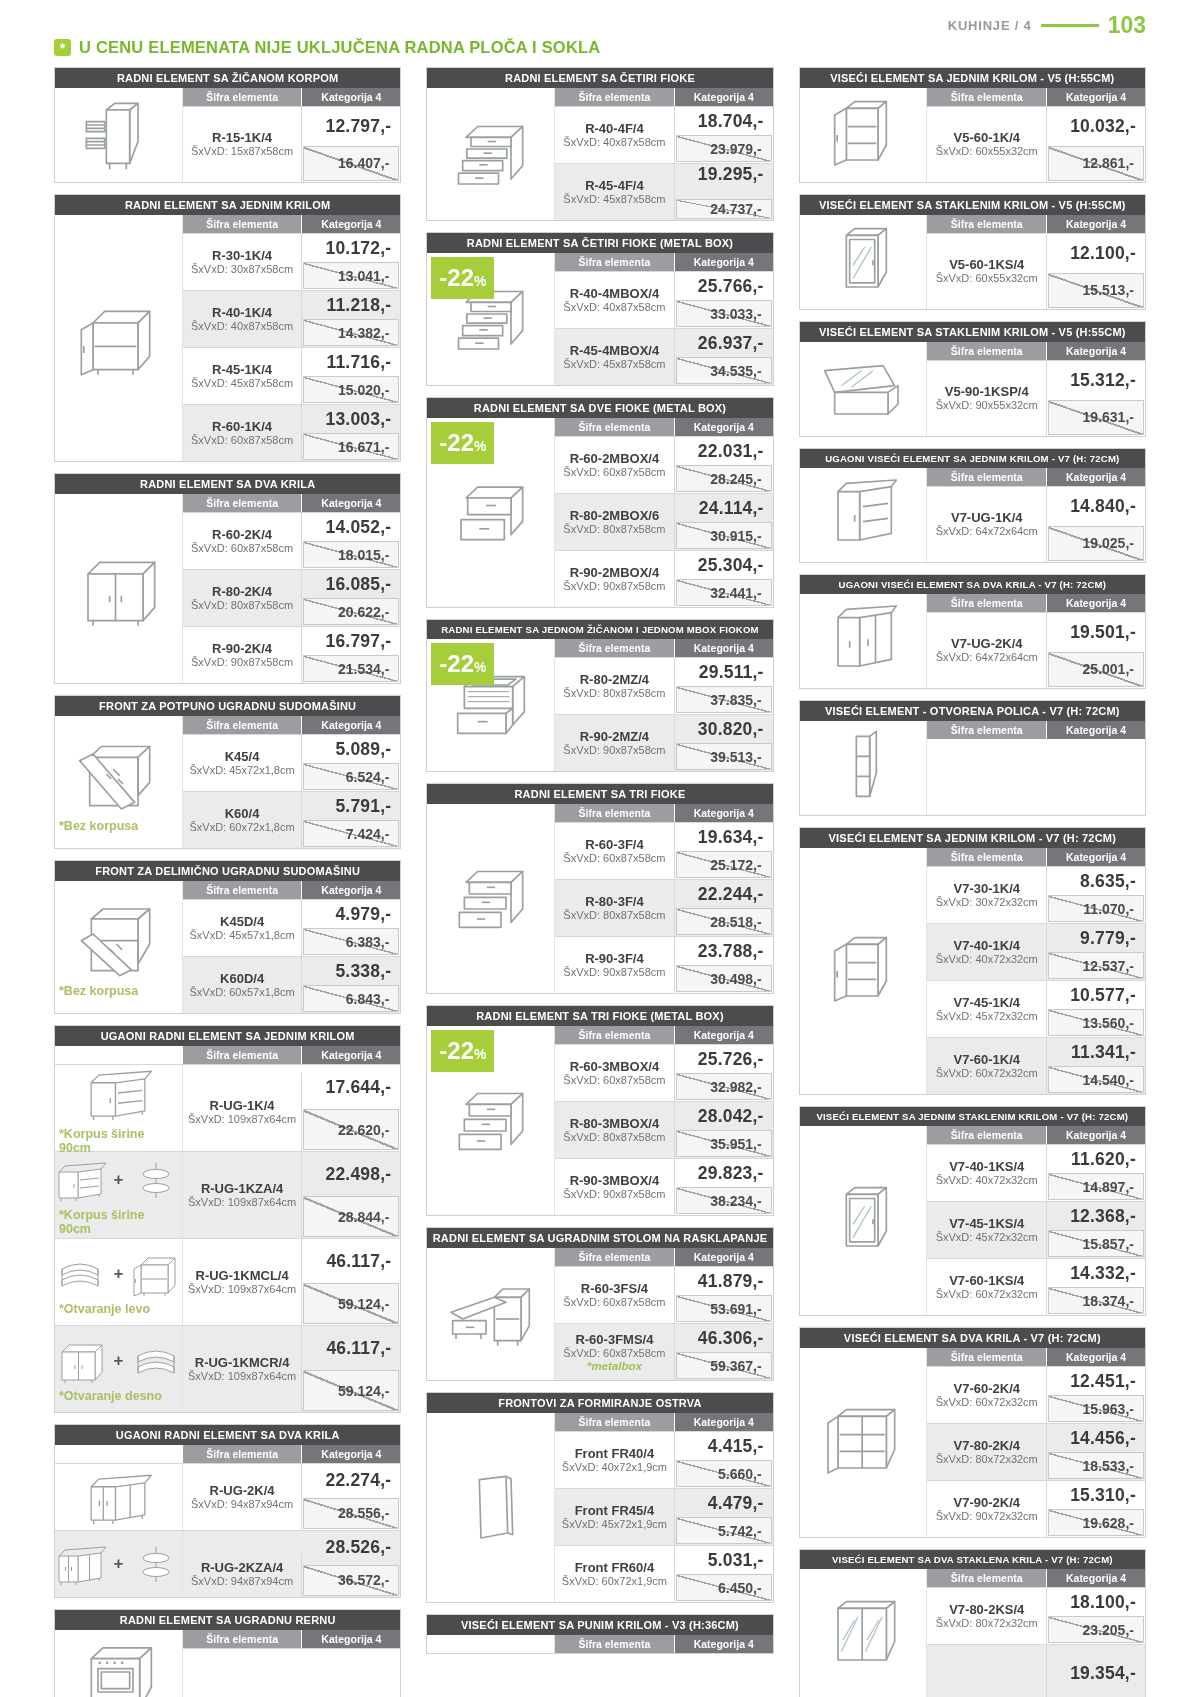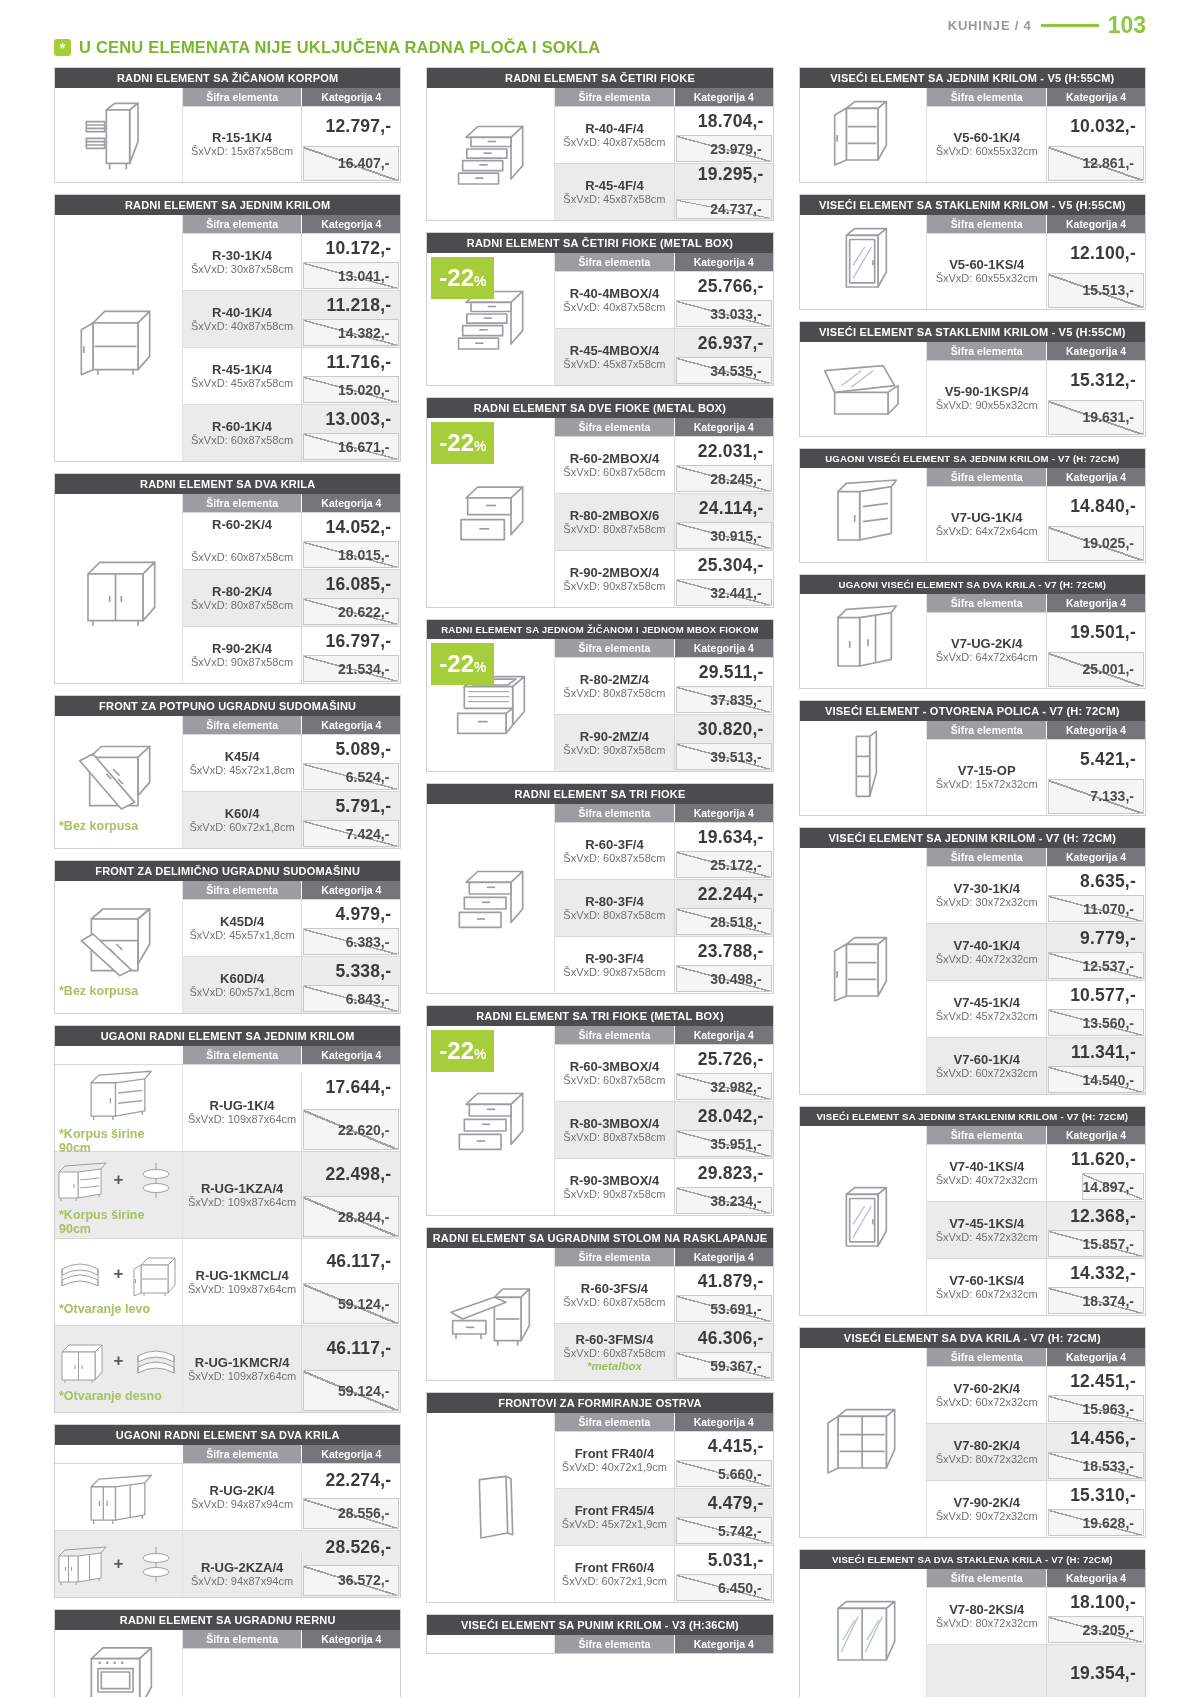--- a/index.html
+++ b/index.html
@@ -368,21 +368,21 @@
               <svg viewBox="0 0 120 100" class="cab-svg">
                 <use href="#sym-base2"></use>
               </svg>
             </div>
             <div class="rows-wrap" style="width: 63%;">
               <div class="hdr">
                 <div class="h-code" style="width: 55%;">Šifra elementa</div>
                 <div class="h-cat" style="width: 45%;">Kategorija 4</div>
               </div>
               <div class="prow">
-                <div class="code-cell" style="width: 55%; justify-content: space-between;">
+                <div class="code-cell" style="width: 55%;">
                   <div class="code">R-60-2K/4</div>
                   <div class="dims">ŠxVxD: 60x87x58cm</div>
                 </div>
                 <div class="price-cell" style="width: 45%;">
                   <div class="p-new">14.052,-</div>
                   <div class="p-old">18.015,-</div>
                 </div>
               </div>
               <div class="prow alt">
                 <div class="code-cell" style="width: 55%;">
@@ -1129,30 +1129,20 @@
             <div class="img-zone" style="width: 37%;">
               <svg viewBox="0 0 120 100" class="cab-svg">
                 <use href="#sym-shelf15"></use>
               </svg>
             </div>
             <div class="rows-wrap" style="width: 63%;">
               <div class="hdr">
                 <div class="h-code" style="width: 55%;">Šifra elementa</div>
                 <div class="h-cat" style="width: 45%;">Kategorija 4</div>
               </div>
-              <div class="prow">
-                <div class="code-cell" style="width: 55%;">
-                  <div class="code">V7-15-OP</div>
-                  <div class="dims">ŠxVxD: 15x72x32cm</div>
-                </div>
-                <div class="price-cell" style="width: 45%;">
-                  <div class="p-new">5.421,-</div>
-                  <div class="p-old">7.133,-</div>
-                </div>
-              </div>
             </div>
           </div>
         </section>
         <section class="cat-table">
           <div class="cat-title">VISEĆI ELEMENT SA JEDNIM KRILOM - V7 (H: 72CM)</div>
           <div class="cat-body">
             <div class="img-zone" style="width: 37%;">
               <svg viewBox="0 0 120 100" class="cab-svg">
                 <use href="#sym-wall1"></use>
               </svg>
@@ -1216,21 +1206,21 @@
             <div class="rows-wrap" style="width: 63%;">
               <div class="hdr">
                 <div class="h-code" style="width: 55%;">Šifra elementa</div>
                 <div class="h-cat" style="width: 45%;">Kategorija 4</div>
               </div>
               <div class="prow">
                 <div class="code-cell" style="width: 55%;">
                   <div class="code">V7-40-1KS/4</div>
                   <div class="dims">ŠxVxD: 40x72x32cm</div>
                 </div>
-                <div class="price-cell" style="width: 45%; align-items: flex-end;">
+                <div class="price-cell" style="width: 45%;">
                   <div class="p-new">11.620,-</div>
                   <div class="p-old">14.897,-</div>
                 </div>
               </div>
               <div class="prow alt">
                 <div class="code-cell" style="width: 55%;">
                   <div class="code">V7-45-1KS/4</div>
                   <div class="dims">ŠxVxD: 45x72x32cm</div>
                 </div>
                 <div class="price-cell" style="width: 45%;">

